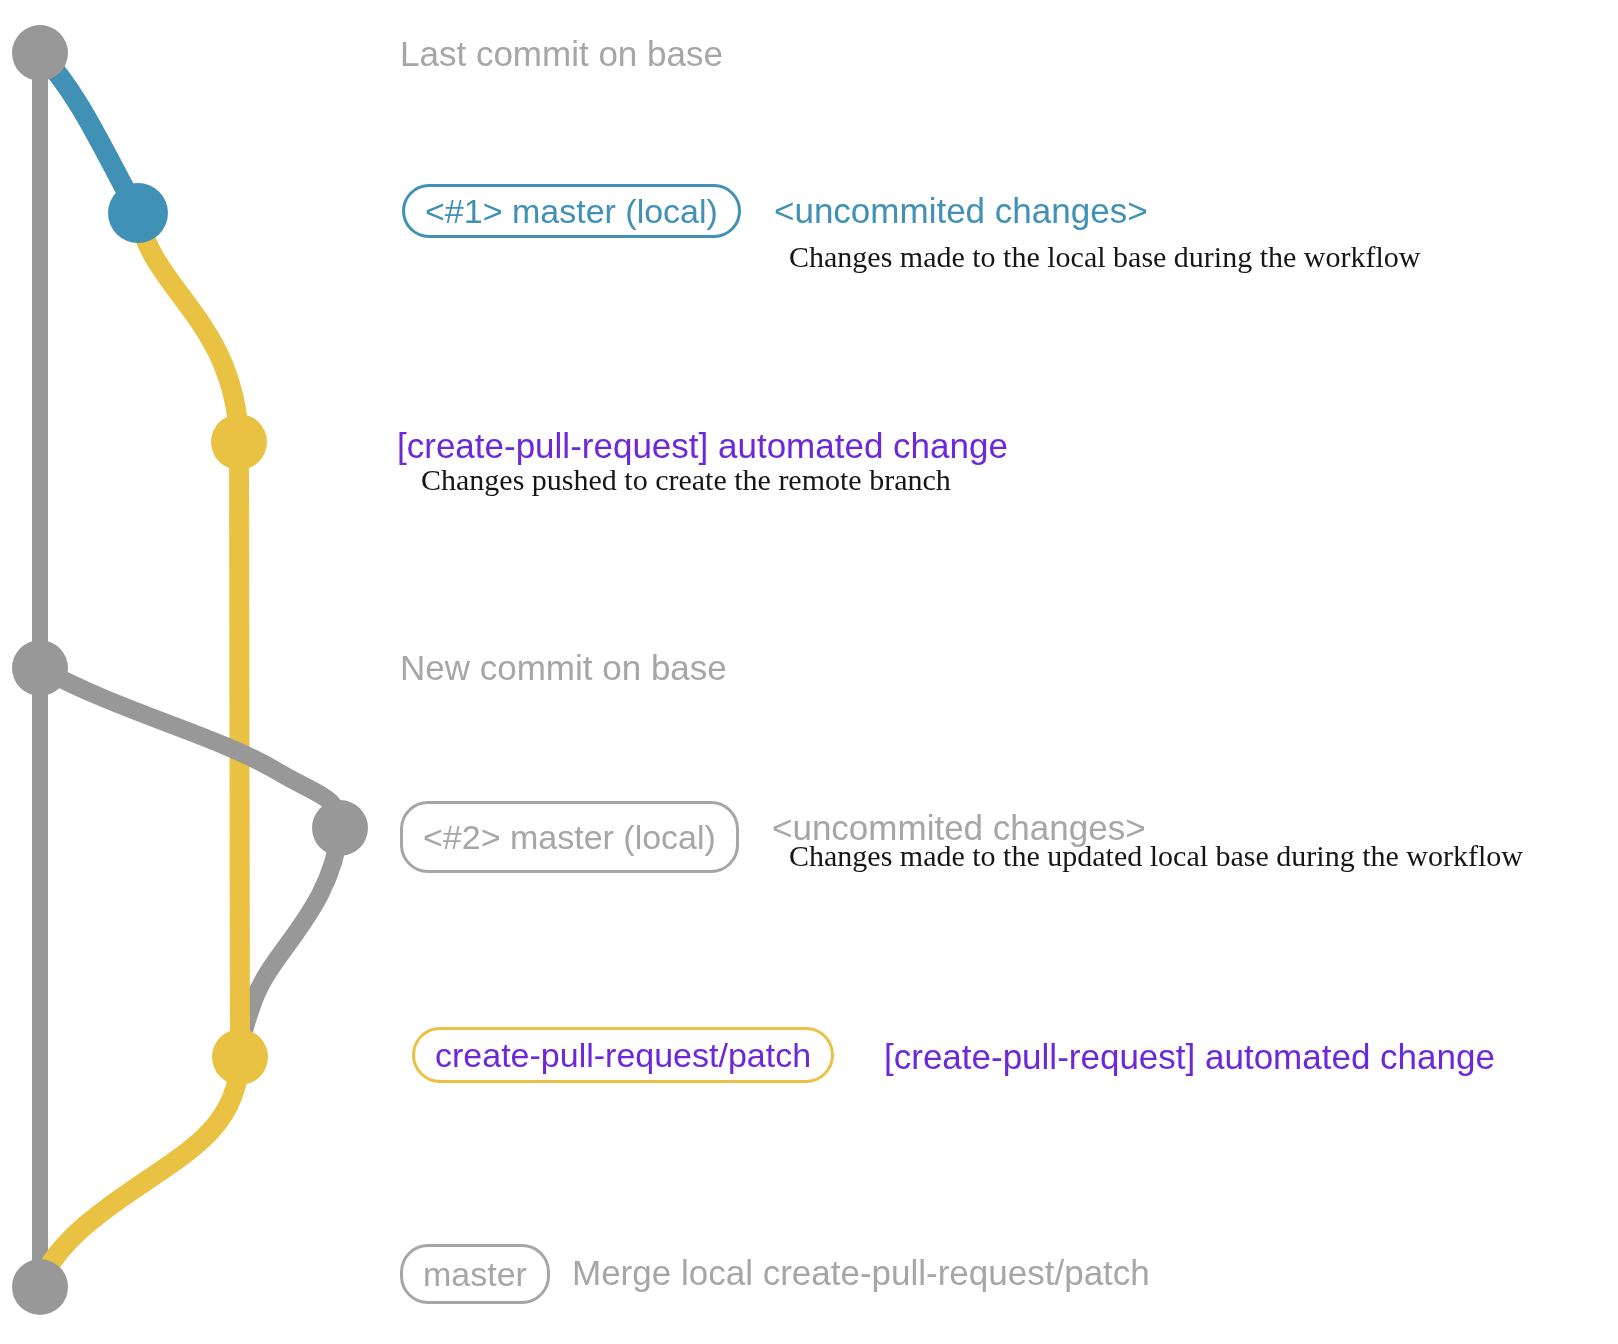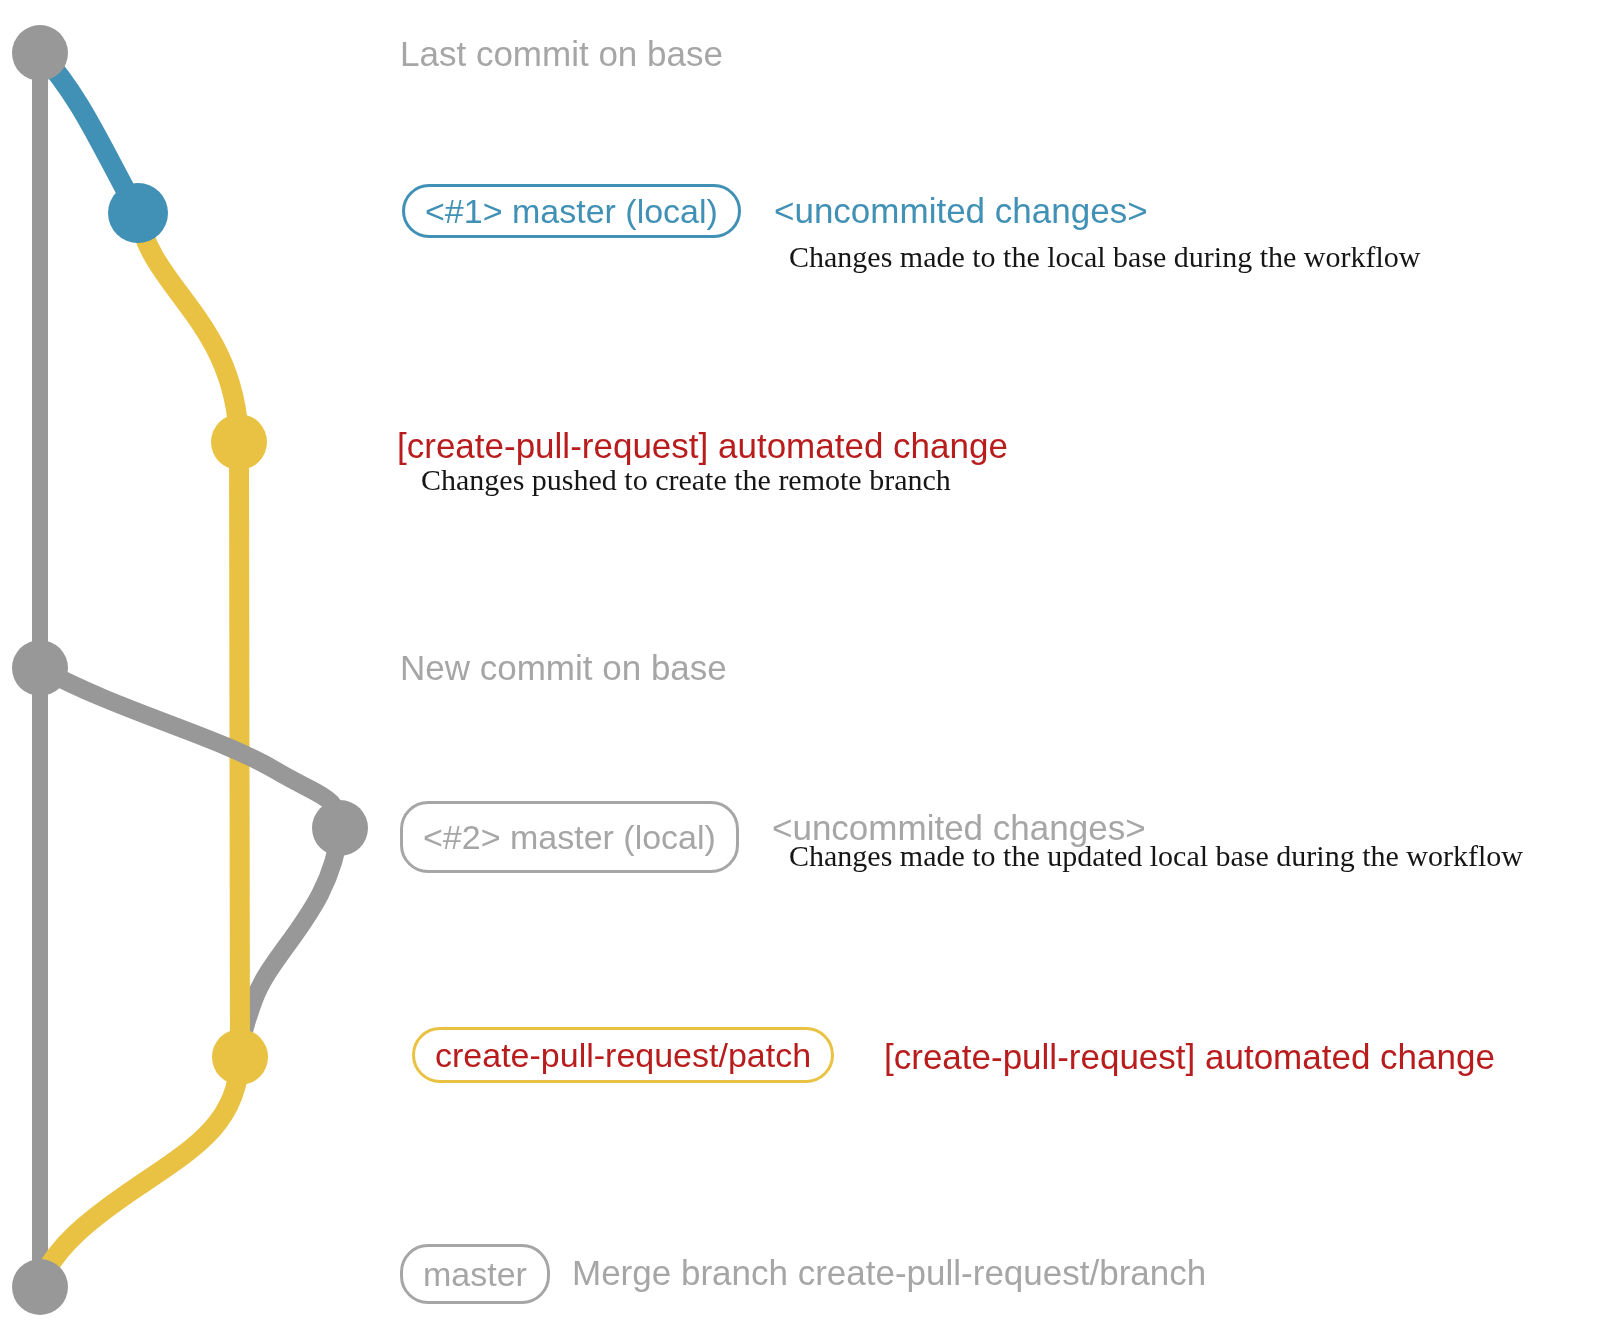--- a/index.html
+++ b/index.html
@@ -29,21 +29,21 @@
     position:absolute;
     font-size:35px;line-height:42px;white-space:nowrap;
   }
   .desc{
     position:absolute;
     font-family:"Liberation Serif", serif;
     font-size:30px;line-height:34px;
     color:#161616;white-space:nowrap;
   }
   .c-blue{color:#4190b5;border-color:#4190b5;}
-  .c-yellow{color:#b91c1c;border-color:#eac243;}
+  .c-yellow{color:#6d28d9;border-color:#eac243;}
   .c-gray{color:#a6a6a6;border-color:#a6a6a6;}
 
   #r1-title{left:400px;top:34px;}
   #r2-badge{left:402px;top:184px;height:54px;}
   #r2-note {left:774px;top:190px;}
   #r2-desc {left:789px;top:240px;}
   #r3-note {left:397px;top:425px;}
   #r3-desc {left:421px;top:463px;}
   #r4-title{left:400px;top:648px;}
   #r5-badge{left:400px;top:801px;height:72px;}
@@ -94,15 +94,15 @@
   <div id="r4-title" class="row-title">New commit on base</div>
 
   <div id="r5-badge" class="badge c-gray">&lt;#2&gt; master (local)</div>
   <div id="r5-note" class="note c-gray">&lt;uncommited changes&gt;</div>
   <div id="r5-desc" class="desc">Changes made to the updated local base during the workflow</div>
 
   <div id="r6-badge" class="badge c-yellow">create-pull-request/patch</div>
   <div id="r6-note" class="note c-yellow">[create-pull-request] automated change</div>
 
   <div id="r7-badge" class="badge c-gray">master</div>
-  <div id="r7-note" class="note c-gray">Merge branch create-pull-request/branch</div>
+  <div id="r7-note" class="note c-gray">Merge local create-pull-request/patch</div>
 
 </div>
 
 </body></html>

